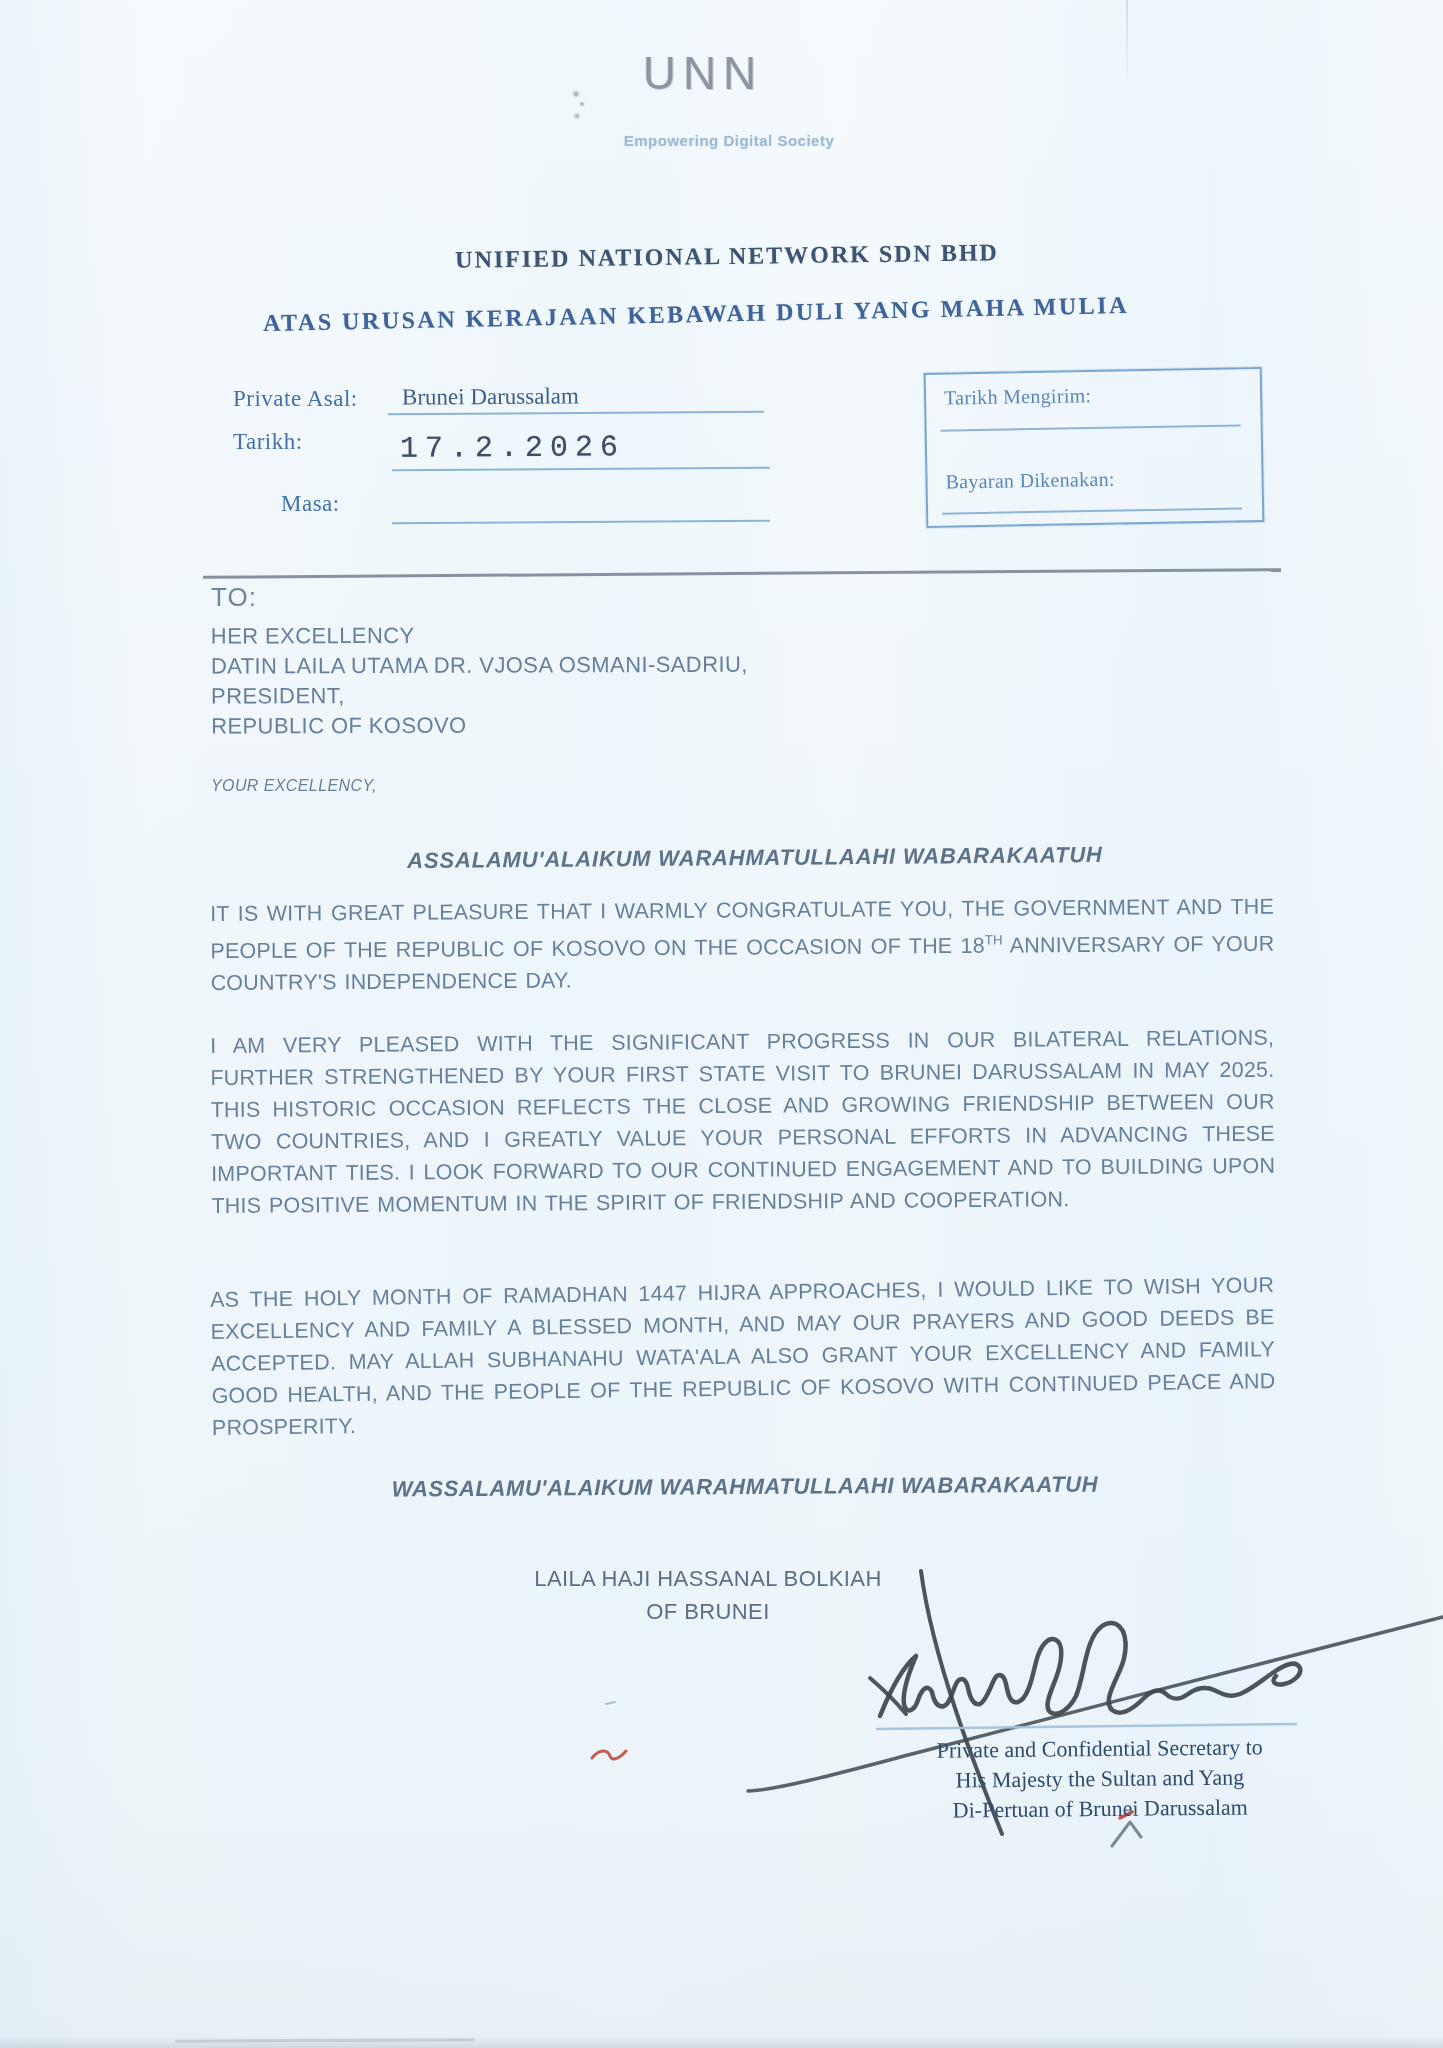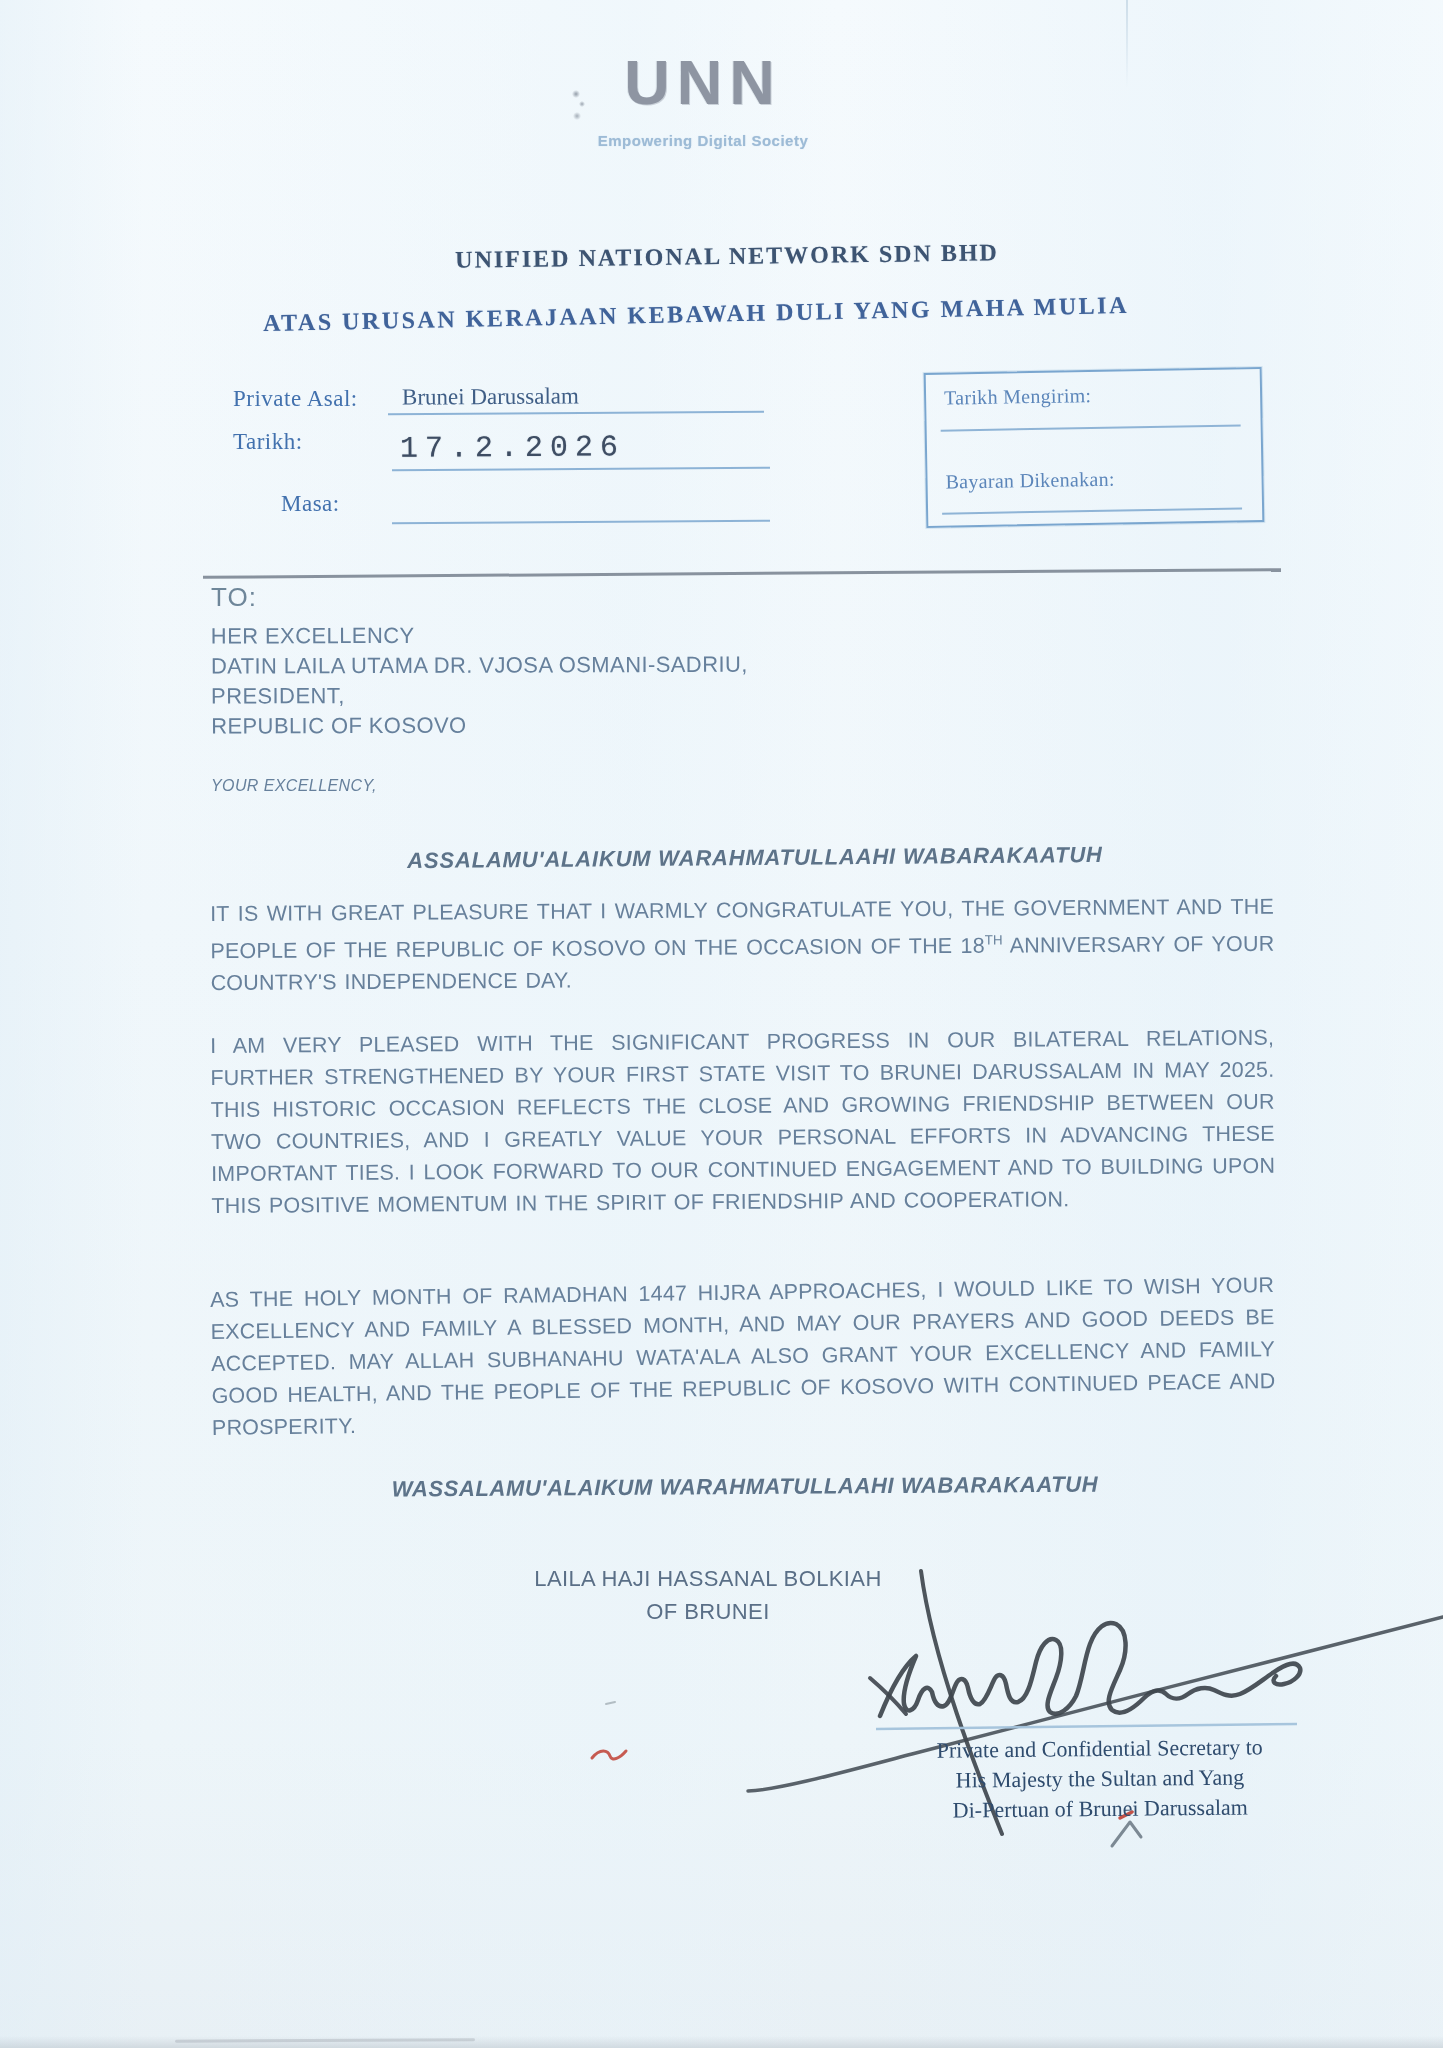--- a/index.html
+++ b/index.html
@@ -19,27 +19,27 @@
     background:linear-gradient(180deg, rgba(150,160,168,0), rgba(150,160,168,.28));
     pointer-events:none;
   }
   .abs{position:absolute;}
   .serif{font-family:"Liberation Serif",serif;}
   .mono{font-family:"Liberation Mono",monospace;}
 
   
   .logo-wrap{left:0;top:46px;width:1406px;text-align:center;}
   .logo-text{
-    font-size:63px;font-weight:bold;letter-spacing:7px;color:#8e95a2;
+    font-size:46px;font-weight:normal;letter-spacing:7px;color:#8e95a2;
     text-shadow:1px 1px 0 rgba(125,135,150,.35), -1px 0 0 rgba(160,170,185,.25);
     text-align:center;
   }
   .logo-tagline{left:0;top:132px;width:1406px;text-align:center;
     font-size:15px;font-weight:bold;color:#9dbbd6;letter-spacing:.5px;
-    text-shadow:0 0 1px rgba(157,187,214,.6);}
+    text-shadow:0 0 1px rgba(157,187,214,.6);padding-left:26px;}
   .logo-speck{left:572px;top:88px;width:16px;height:40px;
     background:
       radial-gradient(circle 3px at 4px 6px, rgba(70,82,100,.55), transparent 4px),
       radial-gradient(circle 2px at 10px 16px, rgba(70,82,100,.5), transparent 3px),
       radial-gradient(circle 3px at 5px 28px, rgba(70,82,100,.45), transparent 4px);}
 
   
   .heading1{left:0;top:243px;width:1454px;text-align:center;
     font-size:24px;font-weight:bold;letter-spacing:2px;color:#3d5472;
     transform:rotate(-0.8deg);text-shadow:0 0 1px rgba(61,84,114,.4);}

